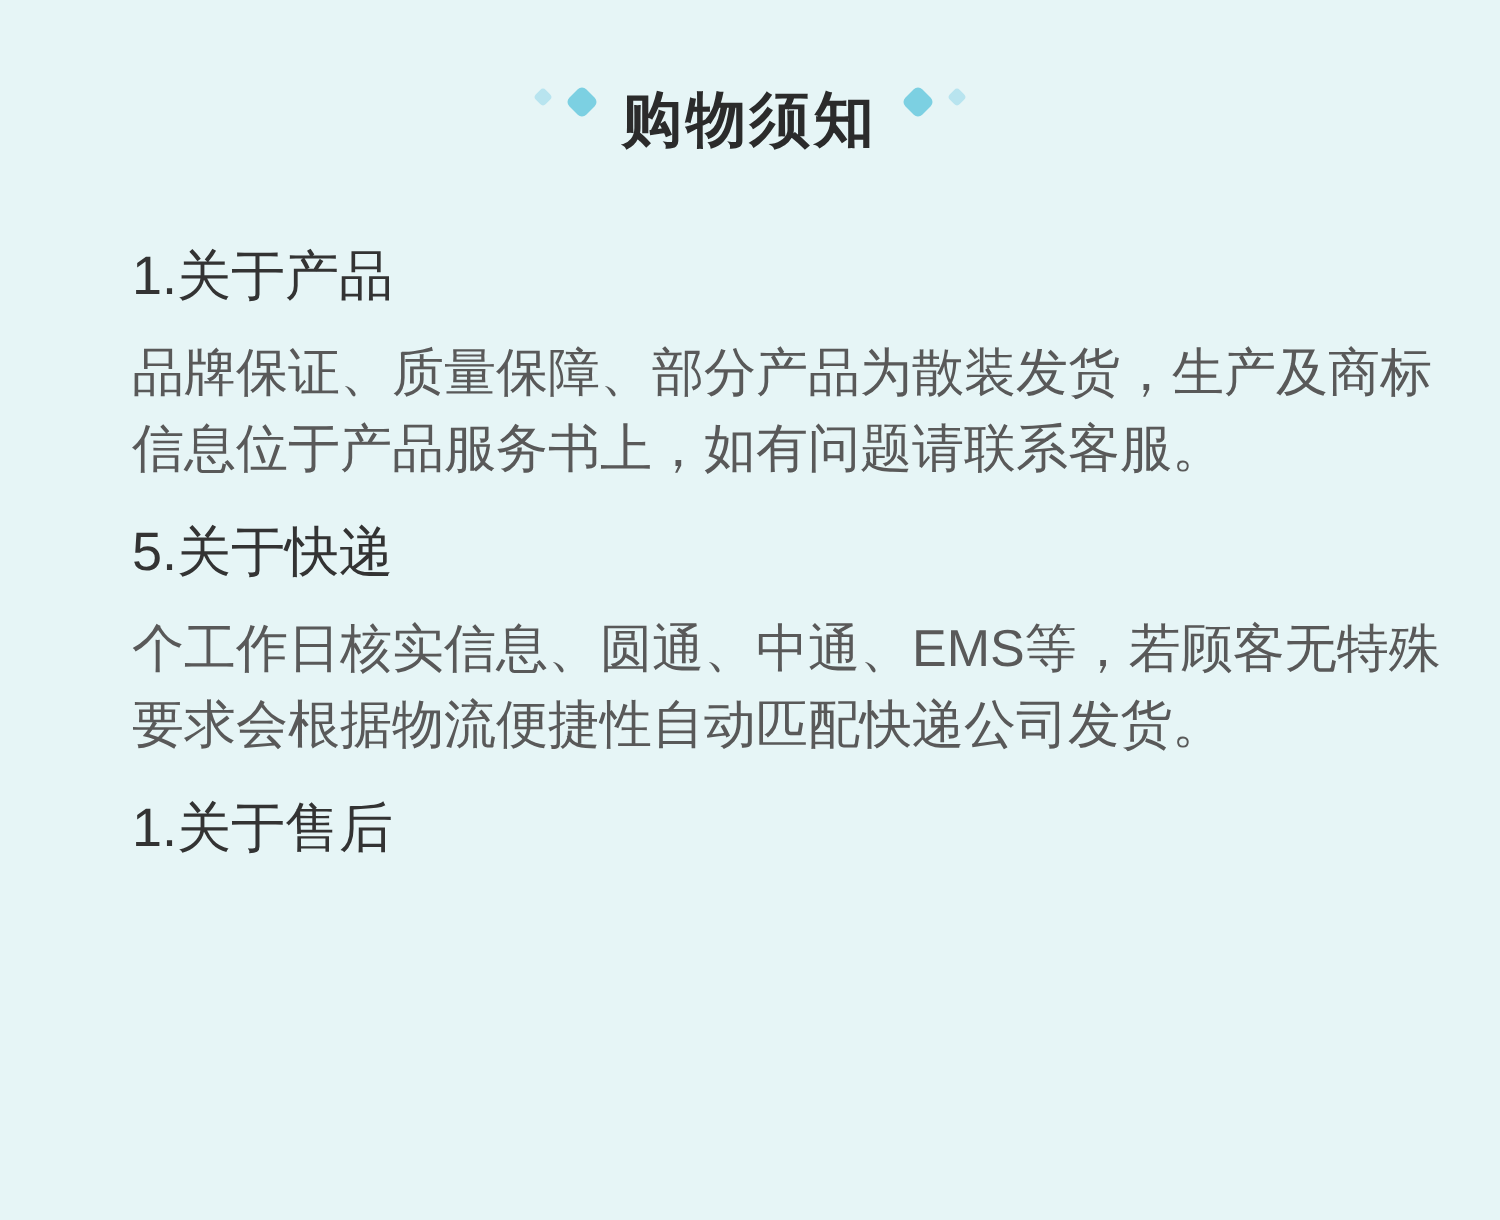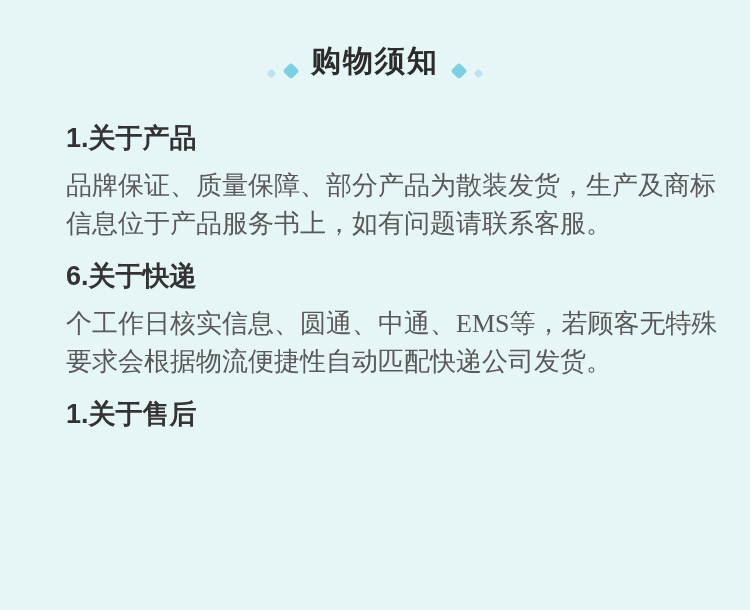--- a/index.html
+++ b/index.html
@@ -15,21 +15,21 @@
   }
   .page {
     width: 750px;
     height: 610px;
     box-sizing: border-box;
     padding-top: 45px;
   }
   
   .title-row {
     display: flex;
-    align-items: flex-end;
+    align-items: flex-start;
     justify-content: center;
     height: 32px;
   }
   .page-title {
     font-size: 30px;
     line-height: 32px;
     font-weight: bold;
     color: #2b2b2b;
     margin: 0 8px;
     letter-spacing: 2px;
@@ -53,34 +53,33 @@
     background: #b8e4ef;
     margin: 0 4px;
   }
   
   .content {
     padding: 0 40px 0 66px;
   }
   .section-heading {
     font-size: 27px;
     line-height: 38px;
-    font-weight: 700;
+    font-weight: 400;
     color: #333333;
     margin: 14px 0 0 0;
   }
   .section-heading.first {
     margin-top: 42px;
   }
   .section-body {
     font-size: 26px;
     line-height: 38px;
     color: #595959;
     margin: 10px 0 0 0;
     white-space: pre;
-    font-family: Liberation Serif, serif;
   }
 </style>
 </head>
 <body>
 
 <div class="page">
 
   <div class="title-row">
     <span class="diamond diamond-small"></span>
     <span class="diamond diamond-large"></span>
@@ -91,21 +90,21 @@
 
   <div class="content">
 
     <div>
       <h2 class="section-heading first">1.关于产品</h2>
       <p class="section-body">品牌保证、质量保障、部分产品为散装发货，生产及商标
 信息位于产品服务书上，如有问题请联系客服。</p>
     </div>
 
     <div>
-      <h2 class="section-heading">6.关于快递</h2>
+      <h2 class="section-heading">5.关于快递</h2>
       <p class="section-body">个工作日核实信息、圆通、中通、EMS等，若顾客无特殊
 要求会根据物流便捷性自动匹配快递公司发货。</p>
     </div>
 
     <div>
       <h2 class="section-heading">1.关于售后</h2>
     </div>
 
   </div>
 

